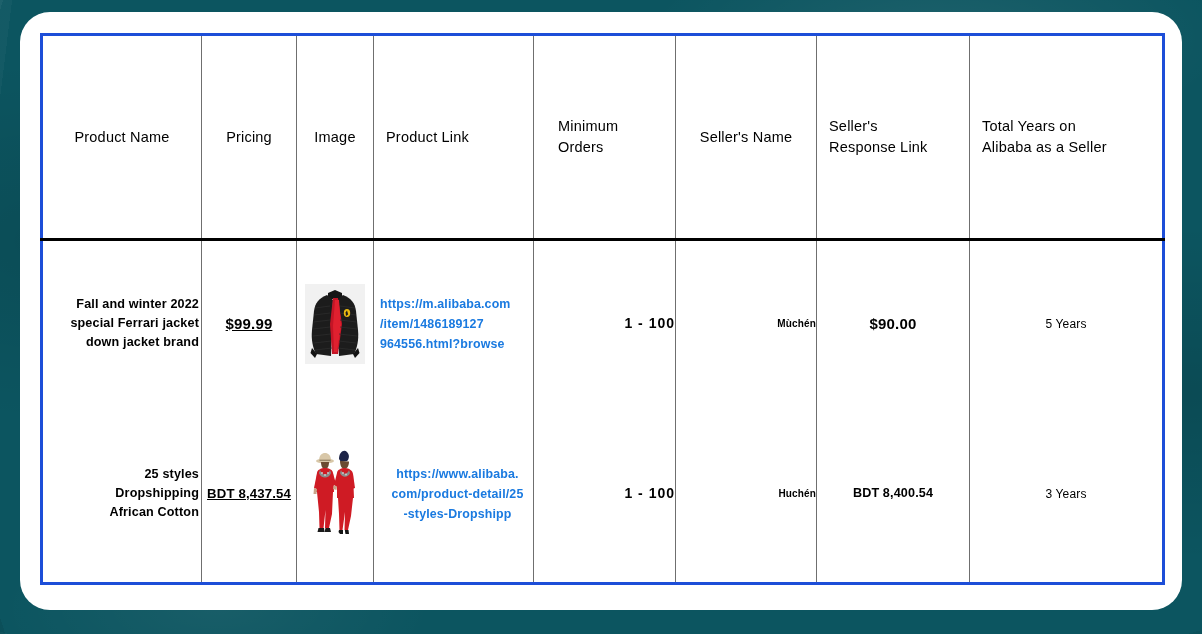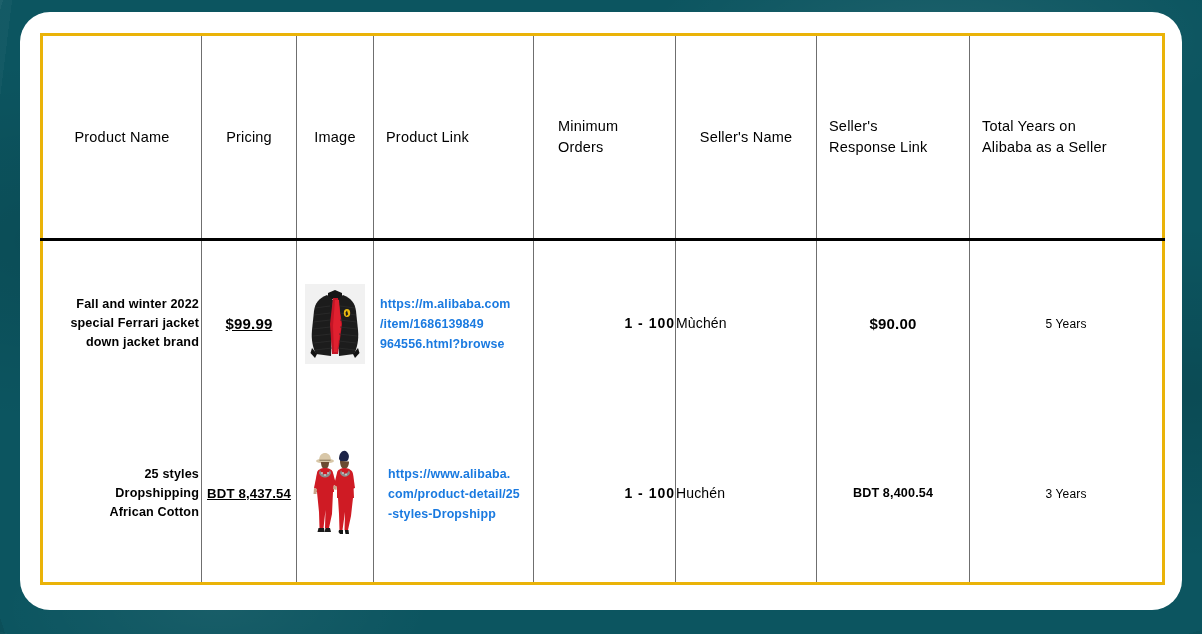--- a/index.html
+++ b/index.html
@@ -62,21 +62,21 @@
     top: 21px;
     width: 1122px;
     height: 552px;
   }
   table.grid {
     width: 1122px;
     height: 552px;
     border-collapse: collapse;
     table-layout: fixed;
     background: #ffffff;
-    border: 3px solid #eab308;
+    border: 3px solid #1d4ed8;
   }
   table.grid td, table.grid th {
     border-left: 1px solid #6f6f6f;
     border-right: 1px solid #6f6f6f;
     padding: 0;
     vertical-align: middle;
     font-weight: normal;
   }
   table.grid tr.head th {
     border-bottom: 3px solid #000000;
@@ -104,23 +104,23 @@
   .cell {
     font-size: 13.2px;
     color: #000;
     line-height: 1.5;
     letter-spacing: 0.15px;
   }
   .c-name  { text-align: right;  padding: 0 2px 0 22px; font-weight: bold; font-size: 12.6px; }
   .c-price { text-align: center; font-weight: bold; font-size: 15px; padding: 0 2px; text-decoration: underline; }
   .c-price.sm { font-size: 13.2px; }
   .c-link  { text-align: left; padding: 0 6px; color: #1a7ae0; font-weight: bold; font-size: 12.4px; line-height: 1.62; }
-  .c-link.indent { padding-left: 14px; }
+  .c-link.indent { padding-left: 14px; text-align: center; }
   .c-moq   { text-align: right; font-weight: bold; font-size: 14px; letter-spacing: 1px; }
-  .c-sell  { text-align: left; font-weight: normal; font-size: 14px; }
+  .c-sell  { text-align: right; font-weight: bold; font-size: 10px; }
   .c-resp  { text-align: center; font-weight: bold; font-size: 15px; }
   .c-resp.sm { font-size: 12.6px; }
   .c-years { text-align: center; font-size: 12px; }
 
   .img-cell { text-align: center; padding: 0; }
   .thumb-box {
     display: inline-block;
     vertical-align: middle;
     line-height: 0;
   }
@@ -235,21 +235,21 @@
               <path d="M42 26.5 L43.2 30.5 L41 32 L40.6 28.5 Z" fill="#1b1b1b"></path>
 
               <path d="M7 64 L12 70 L10 74 L5.5 69 Z" fill="#121212"></path>
               <path d="M53 64 L48 70 L50 74 L54.5 69 Z" fill="#121212"></path>
             </svg>
           </span>
         </td>
         <td>
           <div class="cell c-link">
             <div>https://m.alibaba.com</div>
-            <div>/item/1686139849</div>
+            <div>/item/1486189127</div>
             <div>964556.html?browse</div>
           </div>
         </td>
         <td>
           <div class="cell c-moq">1 - 100</div>
         </td>
         <td>
           <div class="cell c-sell">Mùchén</div>
         </td>
         <td>

